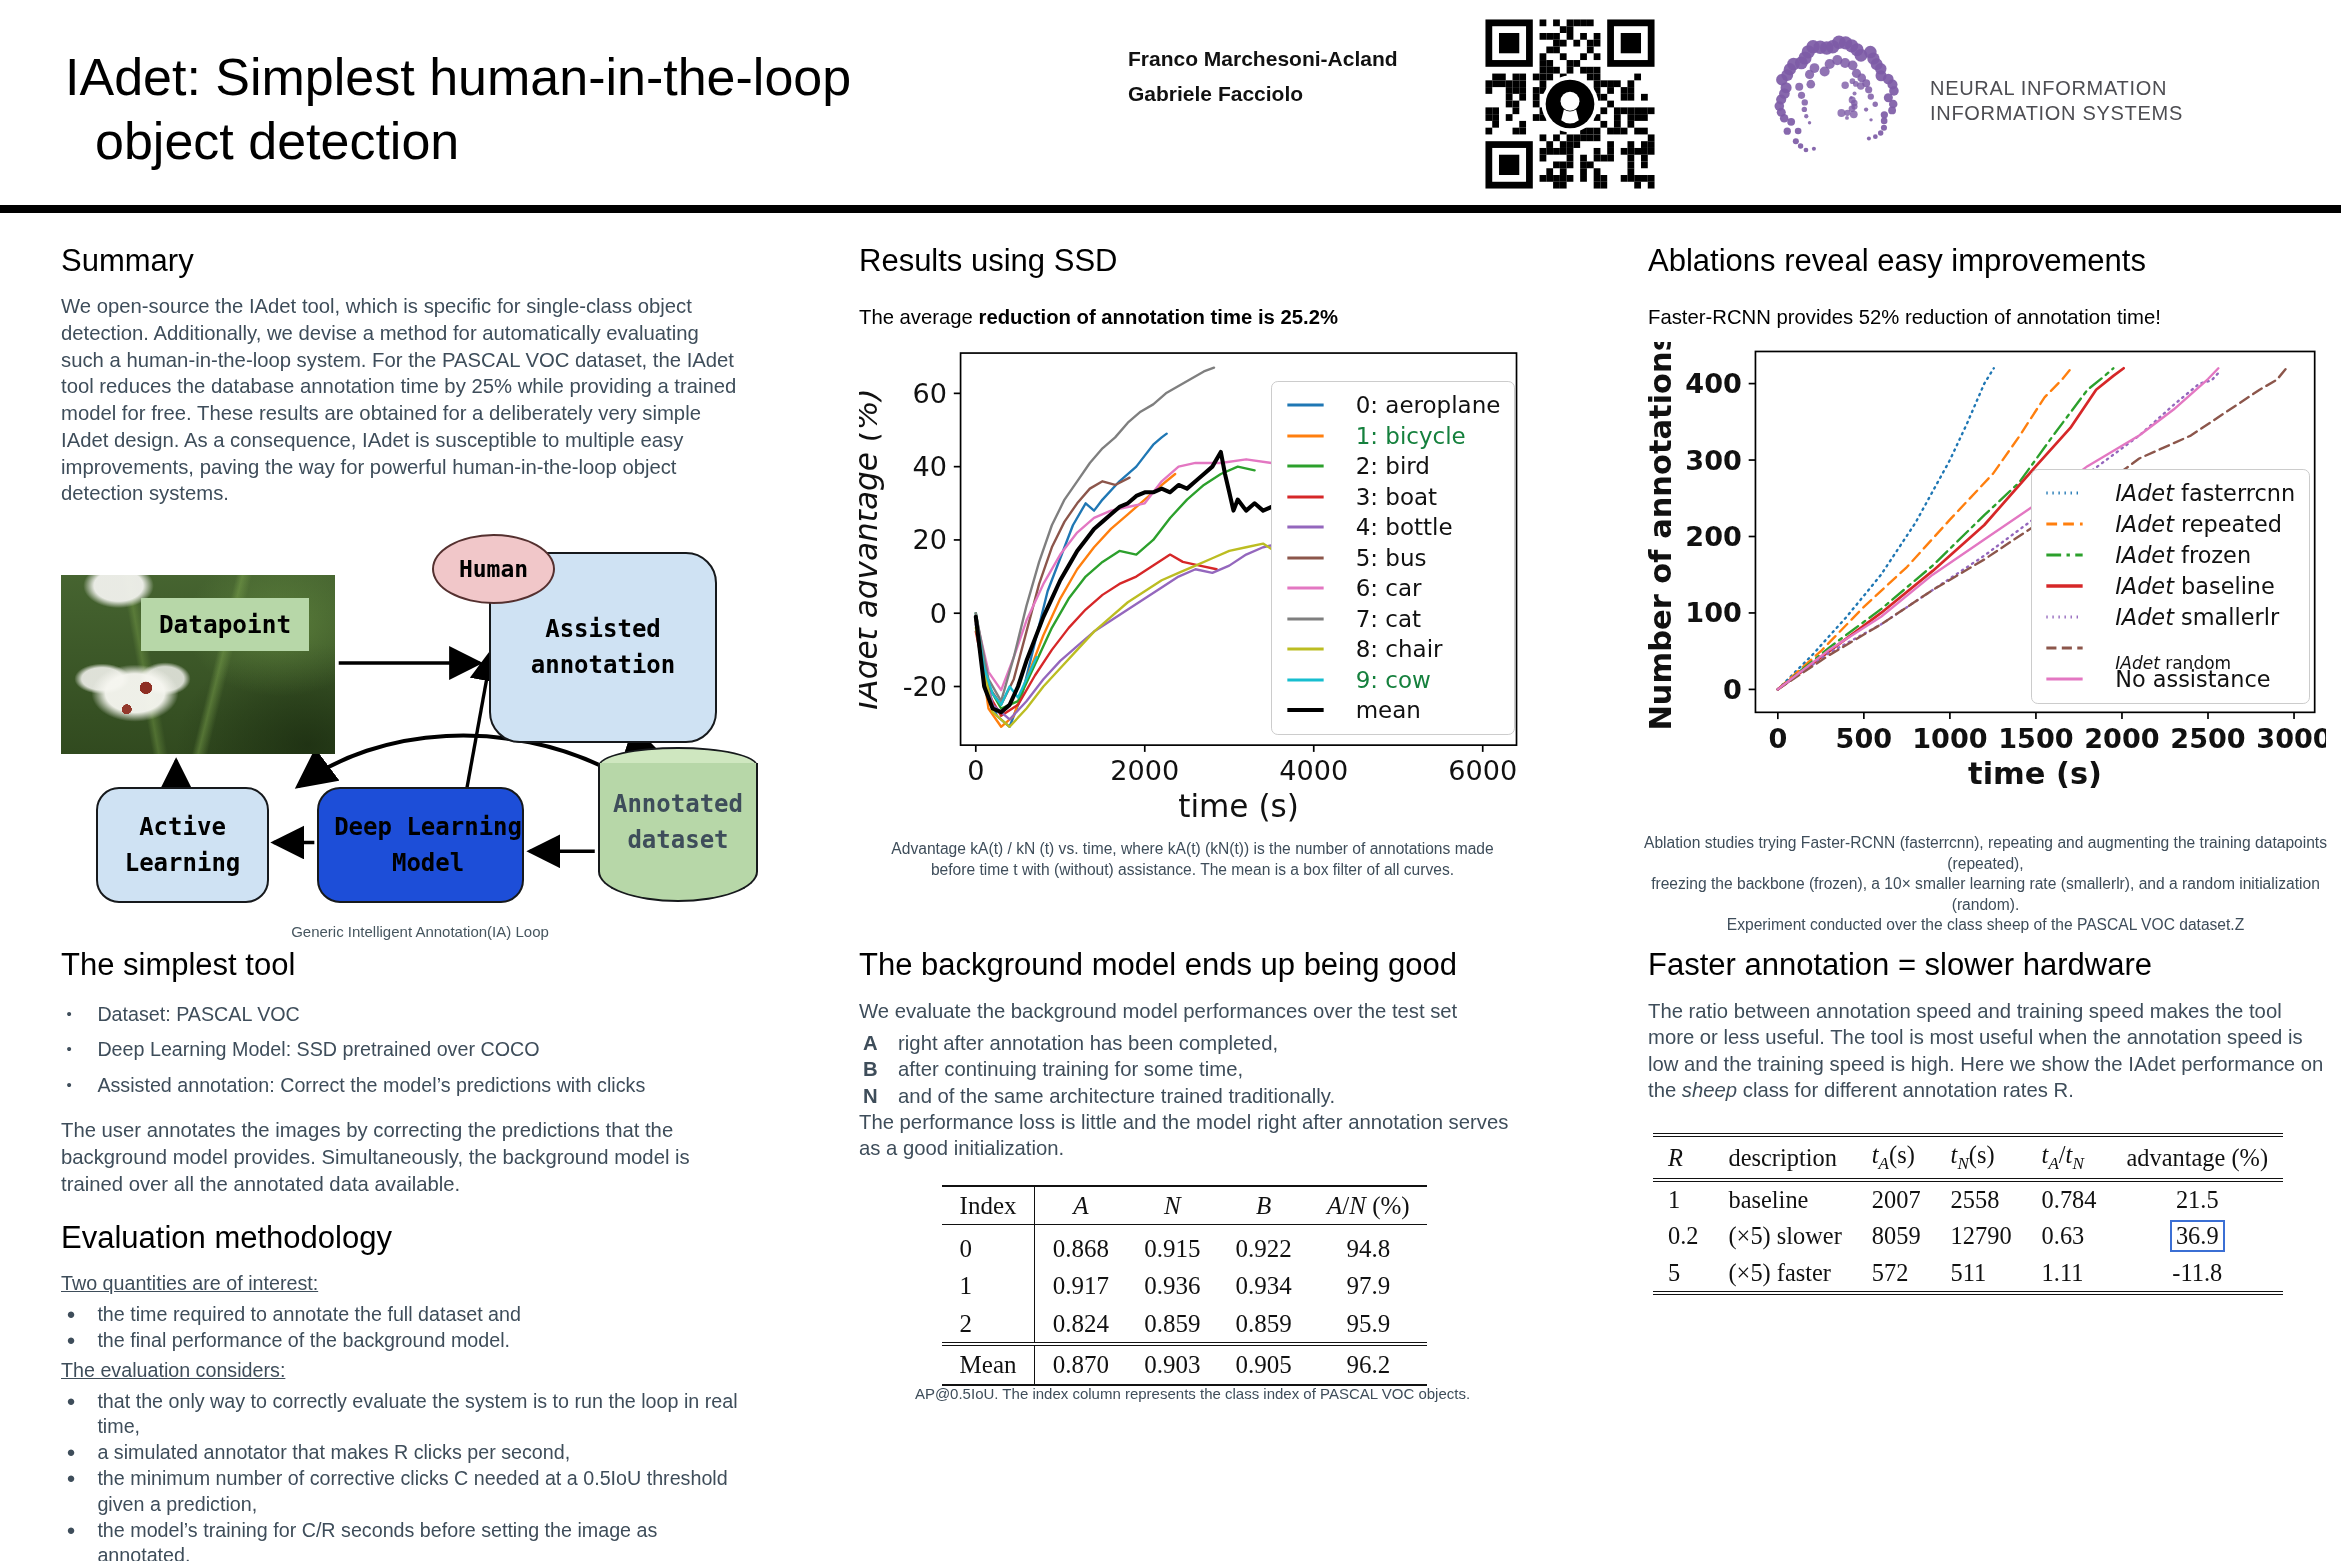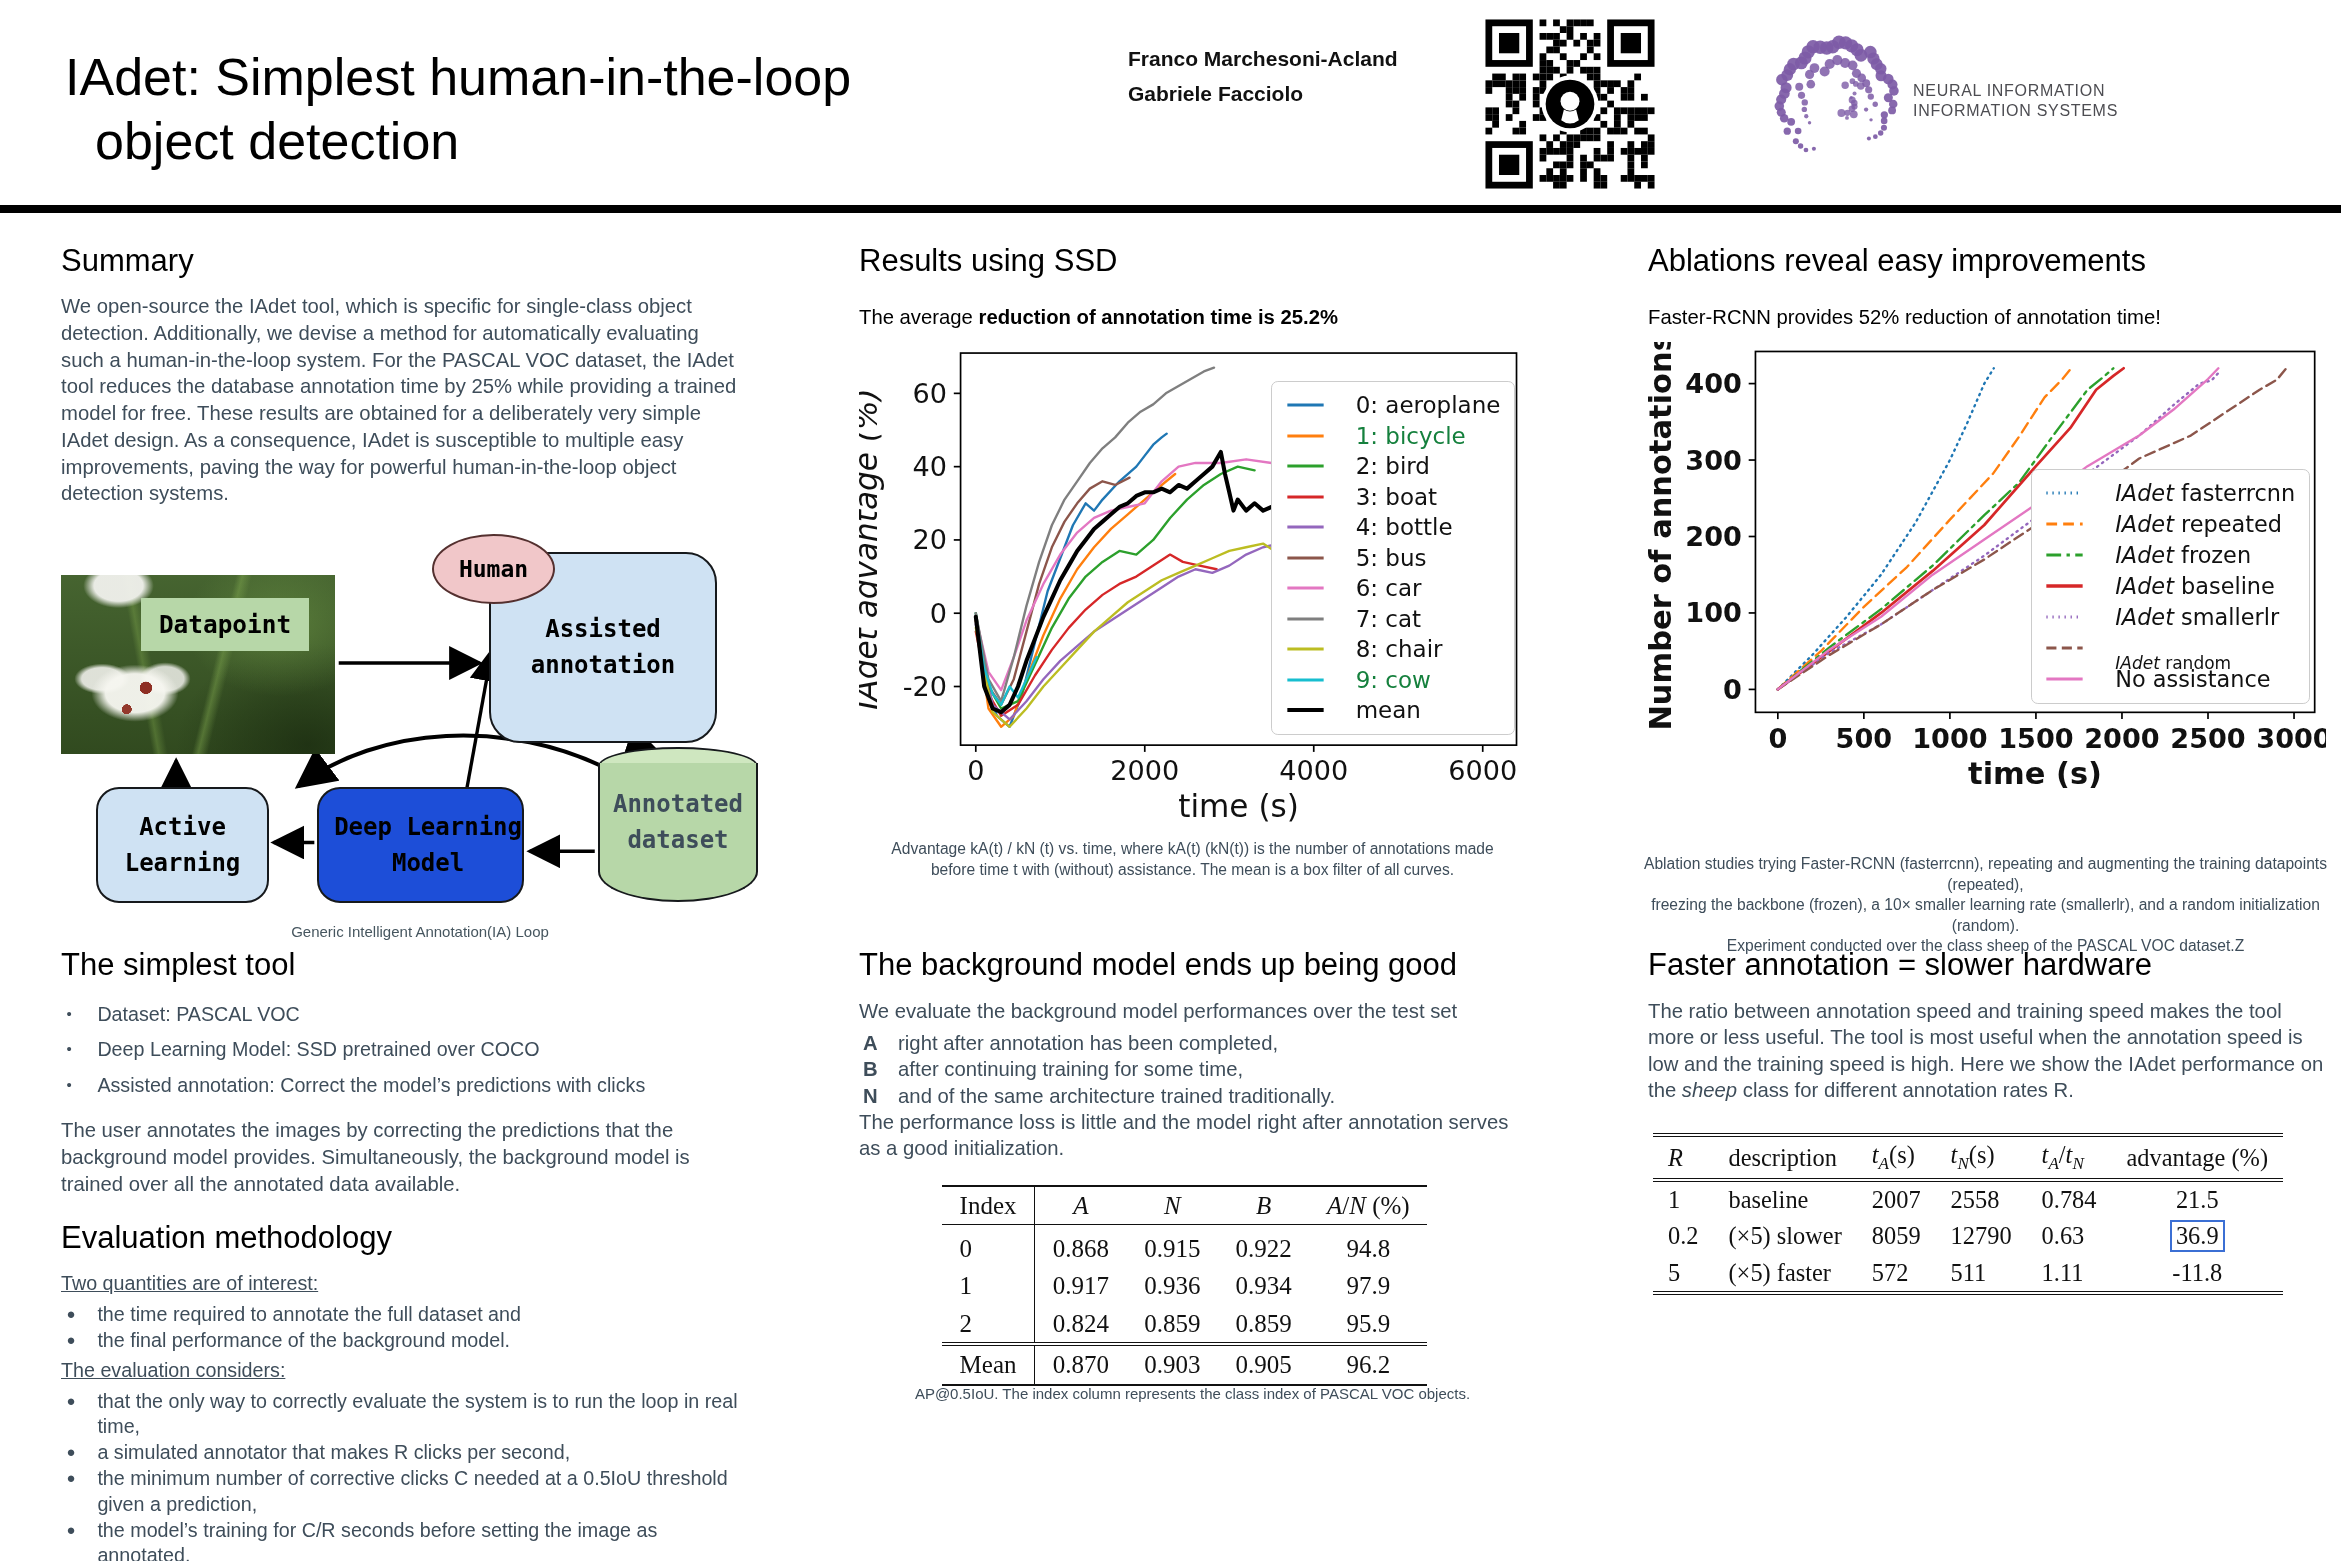--- a/index.html
+++ b/index.html
@@ -5,21 +5,21 @@
   html,body{margin:0;padding:0;background:#ffffff;}
   body{width:2342px;height:1561px;position:relative;overflow:hidden;
        font-family:"Liberation Sans",sans-serif;color:#3e4d5a;}
   .abs{position:absolute;}
   
   #poster-title{left:65px;top:45px;font-size:52px;line-height:1.24;color:#000;font-weight:400;}
   #poster-title .l2{padding-left:30px;}
   #authors{left:1128px;top:42px;font-size:21px;font-weight:700;color:#111;line-height:1.65;}
   #qr-wrap{left:1476px;top:9.5px;width:188px;height:188px;}
   #nips-wrap{left:1761px;top:33px;width:583px;height:136px;display:flex;align-items:center;}
-  #nips-text{font-size:16px;color:#4d4d52;letter-spacing:0.7px;line-height:1.25;margin-left:0;}
+  #nips-text{font-size:20px;color:#4d4d52;letter-spacing:0.7px;line-height:1.25;margin-left:17px;}
   #header-rule{left:0;top:205px;width:2342px;height:8.1px;background:#000;}
   
   .h2{font-size:31px;color:#000;font-weight:400;}
   .body-text{font-size:20.3px;line-height:1.32;}
   .small-cap{font-size:15.6px;line-height:1.32;text-align:center;}
   .bullet-row{display:flex;font-size:19.7px;line-height:1.31;}
   .bullet-dot{width:31px;flex:none;text-align:left;padding-left:5.4px;font-size:15px;padding-top:2px;}
   .underlined{text-decoration:underline;}
   
   #diagram{left:61px;top:534px;width:718px;height:384px;}
@@ -733,21 +733,21 @@
         <span style="font-size: 17px; color: rgb(17, 17, 17); margin-top: 30px;"><i>IAdet</i> random</span>
       </div>
       <div class="lrow" style="height: 31px;">
         <svg width="39" height="8.1" class="lsample" viewBox="0 0 58 12">
           <line x1="2" y1="6" x2="56" y2="6" stroke="#e377c2" stroke-width="4.5"></line>
         </svg>
         <span style="font-size: 22.4px; color: rgb(17, 17, 17);">No assistance</span>
       </div>
     </div>
   </div>
-<div class="abs small-cap" style="left:1640px;top:854px;width:691px;">
+<div class="abs small-cap" style="left:1640px;top:833px;width:691px;">
   <div>Ablation studies trying Faster-RCNN (fasterrcnn), repeating and augmenting the training datapoints (repeated),</div>
   <div>freezing the backbone (frozen), a 10× smaller learning rate (smallerlr), and a random initialization (random).</div>
   <div>Experiment conducted over the class sheep of the PASCAL VOC dataset.Z</div>
 </div>
 
 <div class="abs h2" style="left:1648px;top:947px;">Faster annotation = slower hardware</div>
 <div class="abs" style="left:1648px;top:998px;width:678px;font-size:20.3px;line-height:1.3;">
   <span>The ratio between annotation speed and training speed makes the tool more or less useful. The tool is most useful when the annotation speed is low and the training speed is high. Here we show the IAdet performance on the </span><i>sheep</i><span> class for different annotation rates R.</span>
 </div>
 

